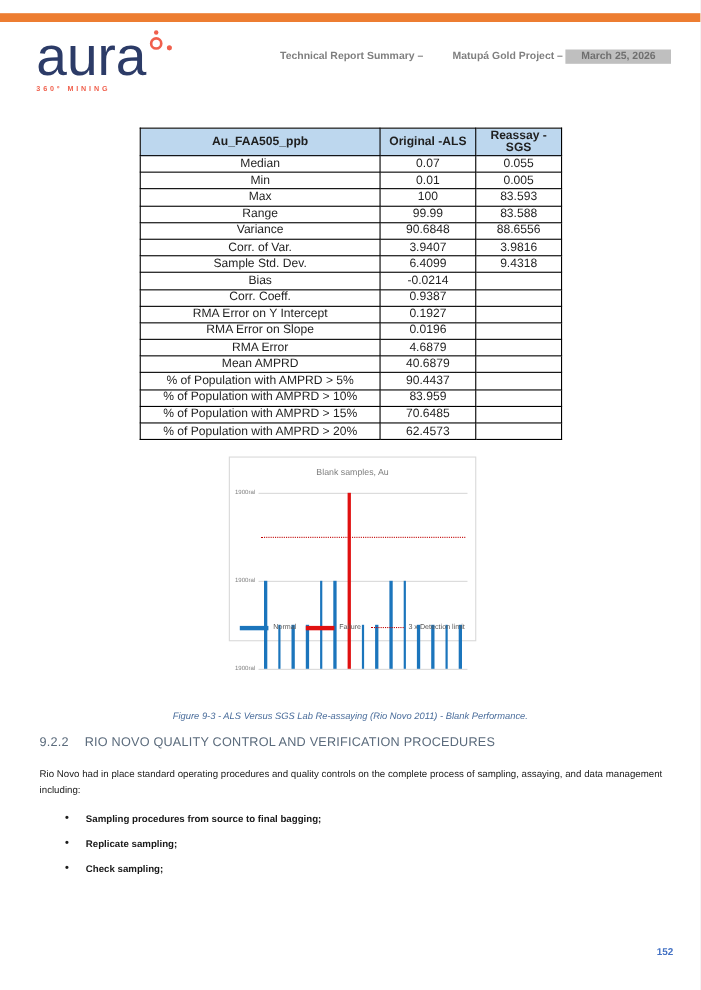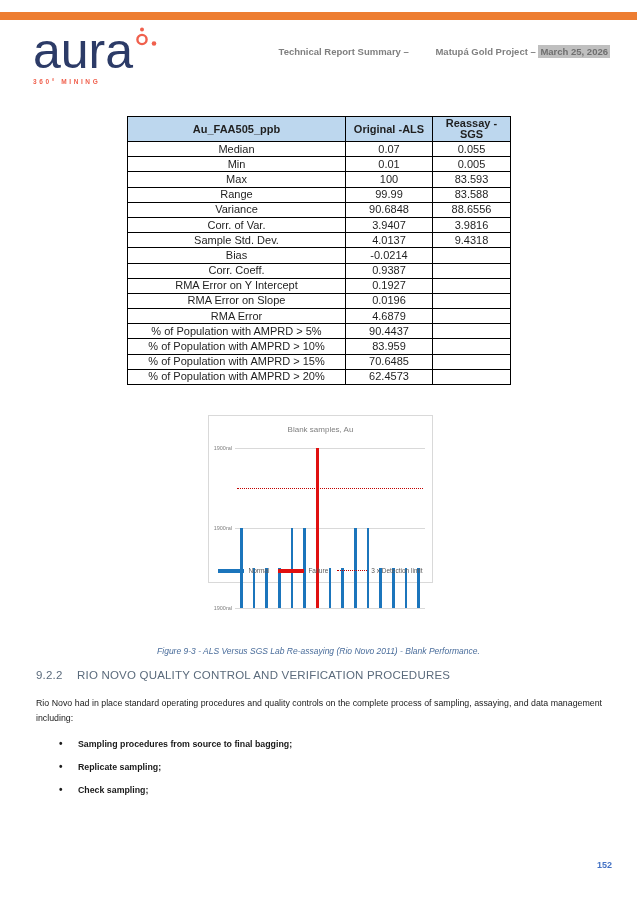--- a/index.html
+++ b/index.html
@@ -20,21 +20,21 @@
     margin-top:2px; font-size:6.5px; letter-spacing:2.6px; color:#F0604D; font-weight:700;
   }
   .header-title {
     position:absolute; top:46px; right:27px; font-size:9.5px; font-weight:700; color:#7F7F7F;
     white-space:nowrap;
   }
   .misspell {
     text-decoration-style:wavy; text-decoration-color:#e23b2e;
     text-decoration-thickness:1px; text-underline-offset:2px;padding-left:24px;
   }
-  .highlight { background:#BFBFBF; color:#6f6f6f; padding:1px 2px; }
+  .highlight { background:#BFBFBF; color:#6f6f6f; padding:1px 14px; }
   
   .stats-table {
     position:absolute; top:116px; left:127px; width:383px;
     border-collapse:collapse; table-layout:fixed;
   }
   .stats-table th, .stats-table td {
     border:1px solid #000; text-align:center; vertical-align:middle;
     font-size:11px; height:15.2px; line-height:1; padding:1px 2px;
   }
   .stats-table th { background:#BDD7EE; font-weight:700; }
@@ -151,21 +151,21 @@
           <td>90.6848</td>
           <td>88.6556</td>
         </tr>
         <tr>
           <td>Corr. of Var.</td>
           <td>3.9407</td>
           <td>3.9816</td>
         </tr>
         <tr>
           <td>Sample Std. Dev.</td>
-          <td>4.0137</td>
+          <td>6.4099</td>
           <td>9.4318</td>
         </tr>
         <tr>
           <td>Bias</td>
           <td>-0.0214</td>
           <td></td>
         </tr>
         <tr>
           <td>Corr. Coeff.</td>
           <td>0.9387</td>
@@ -177,20 +177,25 @@
           <td></td>
         </tr>
         <tr>
           <td>RMA Error on Slope</td>
           <td>0.0196</td>
           <td></td>
         </tr>
         <tr>
           <td>RMA Error</td>
           <td>4.6879</td>
+          <td></td>
+        </tr>
+        <tr>
+          <td>Mean AMPRD</td>
+          <td>40.6879</td>
           <td></td>
         </tr>
         <tr>
           <td>% of Population with AMPRD &gt; 5%</td>
           <td>90.4437</td>
           <td></td>
         </tr>
         <tr>
           <td>% of Population with AMPRD &gt; 10%</td>
           <td>83.959</td>

